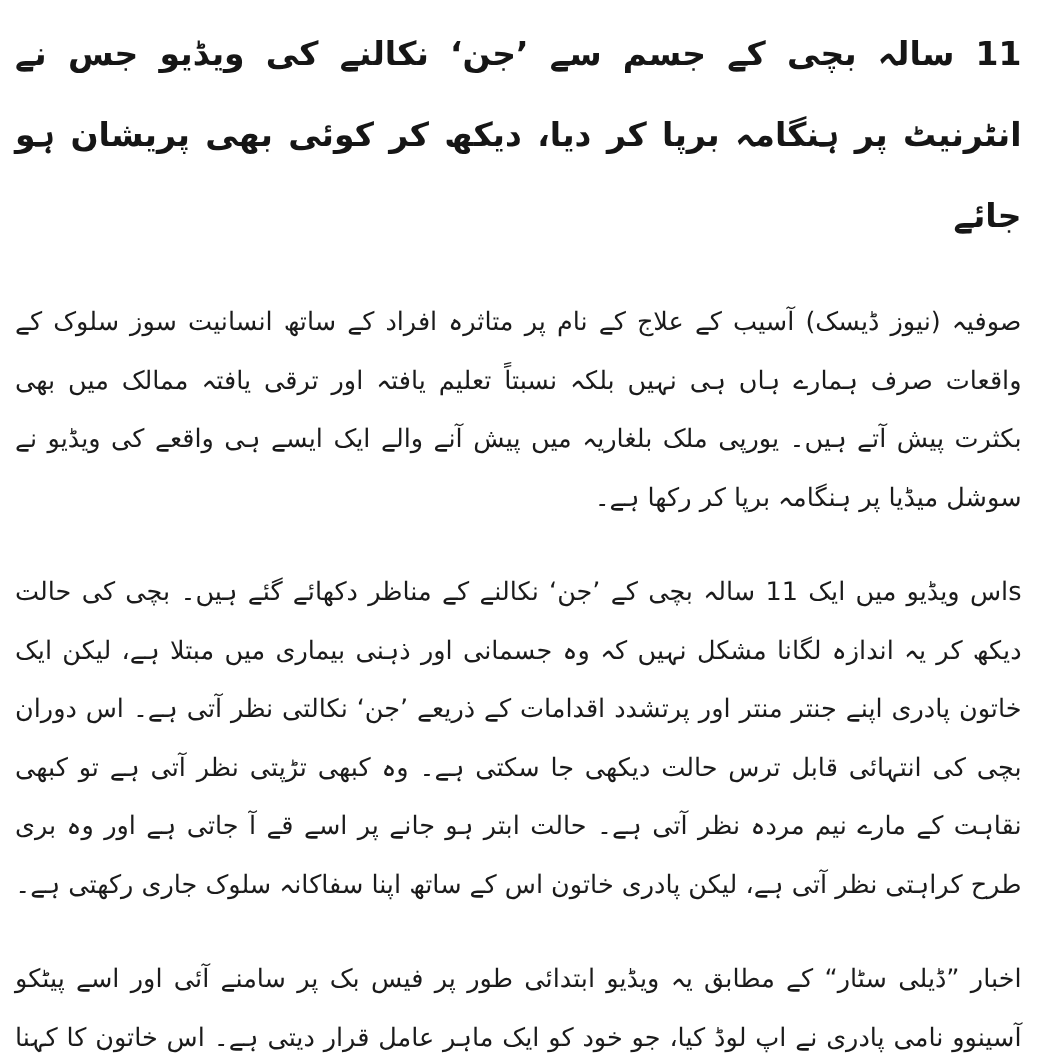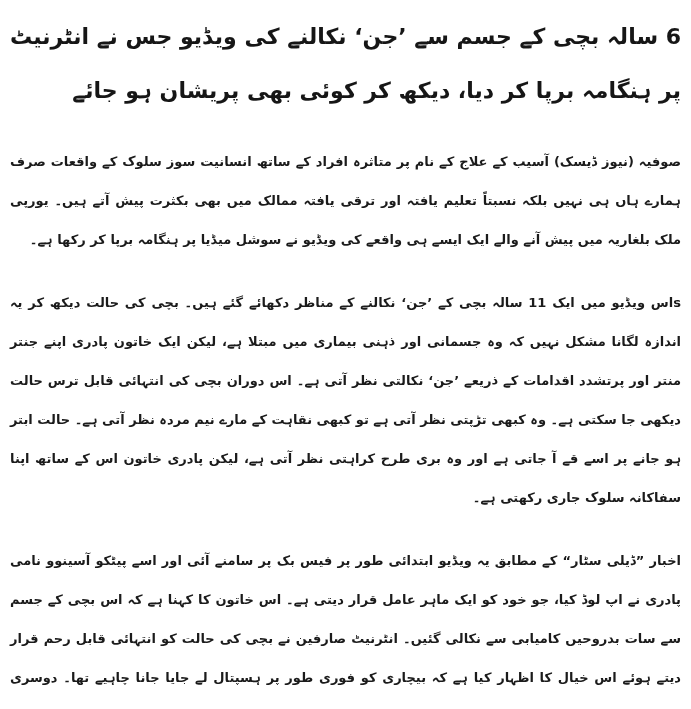--- a/index.html
+++ b/index.html
@@ -25,34 +25,34 @@
   }
   .headline {
     font-size: 22px;
     font-weight: 700;
     line-height: 54px;
     text-align: justify;
     margin: 6px 0 0 0;
     color: #161616;
   }
   .para {
-    font-size: 13px;
-    font-weight: 700;
+    font-size: 17px;
+    font-weight: 400;
     line-height: 39px;
     text-align: justify;
     margin: 24px 0 0 0;
     color: #1b1b1b;
   }
 </style>
 </head>
 <body>
 
 <div class="page">
 
-  <h1 class="headline">6 سالہ بچی کے جسم سے ’جن‘ نکالنے کی ویڈیو جس نے انٹرنیٹ پر ہنگامہ برپا کر دیا، دیکھ کر کوئی بھی پریشان ہو جائے</h1>
+  <h1 class="headline">11 سالہ بچی کے جسم سے ’جن‘ نکالنے کی ویڈیو جس نے انٹرنیٹ پر ہنگامہ برپا کر دیا، دیکھ کر کوئی بھی پریشان ہو جائے</h1>
 
   <p class="para">صوفیہ (نیوز ڈیسک) آسیب کے علاج کے نام پر متاثرہ افراد کے ساتھ انسانیت سوز سلوک کے واقعات صرف ہمارے ہاں ہی نہیں بلکہ نسبتاً تعلیم یافتہ اور ترقی یافتہ ممالک میں بھی بکثرت پیش آتے ہیں۔ یورپی ملک بلغاریہ میں پیش آنے والے ایک ایسے ہی واقعے کی ویڈیو نے سوشل میڈیا پر ہنگامہ برپا کر رکھا ہے۔</p>
 
   <p class="para">sاس ویڈیو میں ایک 11 سالہ بچی کے ’جن‘ نکالنے کے مناظر دکھائے گئے ہیں۔ بچی کی حالت دیکھ کر یہ اندازہ لگانا مشکل نہیں کہ وہ جسمانی اور ذہنی بیماری میں مبتلا ہے، لیکن ایک خاتون پادری اپنے جنتر منتر اور پرتشدد اقدامات کے ذریعے ’جن‘ نکالتی نظر آتی ہے۔ اس دوران بچی کی انتہائی قابل ترس حالت دیکھی جا سکتی ہے۔ وہ کبھی تڑپتی نظر آتی ہے تو کبھی نقاہت کے مارے نیم مردہ نظر آتی ہے۔ حالت ابتر ہو جانے پر اسے قے آ جاتی ہے اور وہ بری طرح کراہتی نظر آتی ہے، لیکن پادری خاتون اس کے ساتھ اپنا سفاکانہ سلوک جاری رکھتی ہے۔</p>
 
   <p class="para">اخبار ”ڈیلی سٹار“ کے مطابق یہ ویڈیو ابتدائی طور پر فیس بک پر سامنے آئی اور اسے پیٹکو آسینوو نامی پادری نے اپ لوڈ کیا، جو خود کو ایک ماہر عامل قرار دیتی ہے۔ اس خاتون کا کہنا ہے کہ اس بچی کے جسم سے سات بدروحیں کامیابی سے نکالی گئیں۔ انٹرنیٹ صارفین نے بچی کی حالت کو انتہائی قابل رحم قرار دیتے ہوئے اس خیال کا اظہار کیا ہے کہ بیچاری کو فوری طور پر ہسپتال لے جایا جانا چاہیے تھا۔ دوسری جانب خاتون پادری کے افعال کو بھی قابل فخر کی بجائے باعث شرم قرار دیا جا رہا ہے۔</p>
 
 </div>
 
 </body></html>

